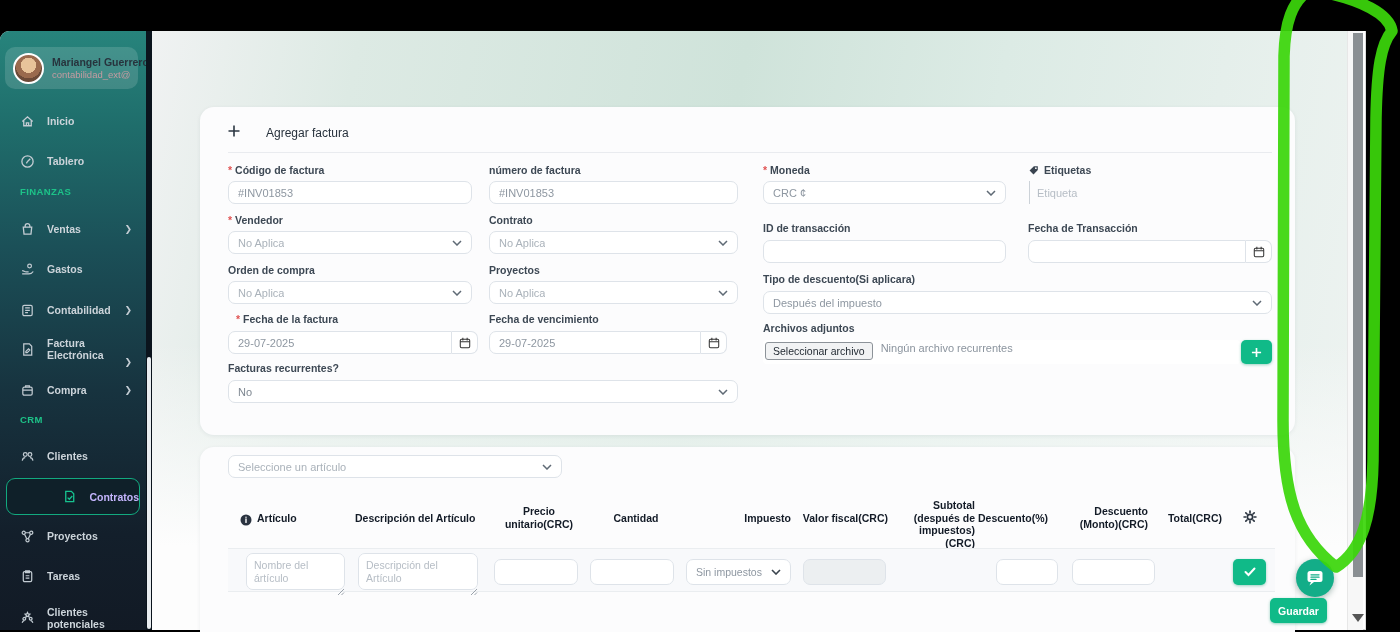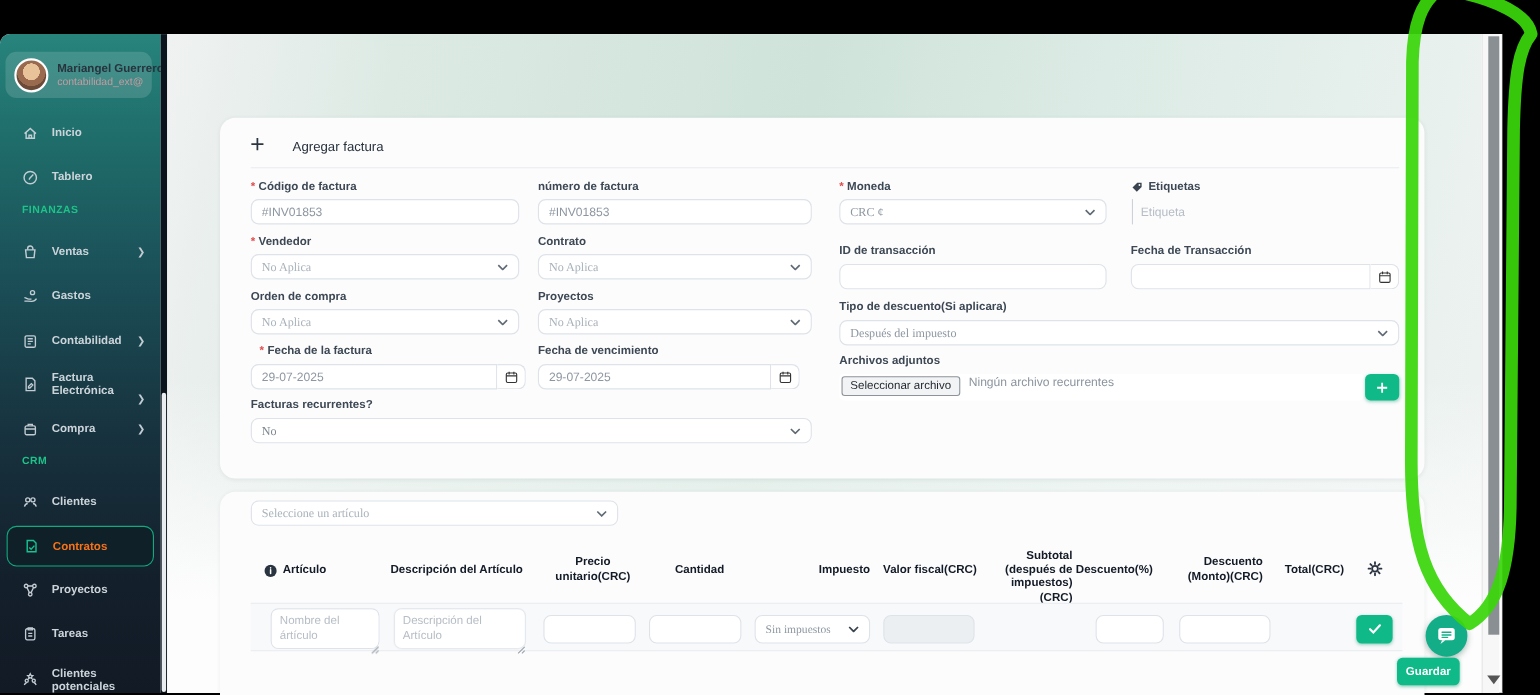--- a/index.html
+++ b/index.html
@@ -19,35 +19,35 @@
           background:radial-gradient(circle at 50% 38%,#e8c39a 0 35%,#9a6a4e 36% 60%,#6c4a38 61% 100%);}
   .p-name{font-size:10.5px;font-weight:700;color:#27333d;line-height:13px;white-space:nowrap;}
   .p-email{font-size:9.5px;color:#c59ba1;white-space:nowrap;overflow:hidden;}
   .s-item{position:absolute;left:6px;width:134px;height:24px;display:flex;align-items:center;gap:12px;
           padding-left:14px;color:#ccd4da;cursor:pointer;}
   .s-lbl{font-size:10.5px;font-weight:600;line-height:12px;}
   .s-ico{width:15px;height:15px;flex:none;color:#c3ccd3;display:flex;}
   .s-ico svg{width:15px;height:15px;}
   .s-chev{position:absolute;right:8px;font-size:9px;color:#c3ccd3;font-weight:700;}
   .s-section{position:absolute;left:20px;font-size:9.5px;font-weight:700;letter-spacing:.4px;color:#1dc388;}
-  .s-active{border:1px solid #12a97f;border-radius:9px;background:#0f2029;height:37px;color:#f97316;}
+  .s-active{border:1px solid #12a97f;border-radius:9px;background:#0f2029;height:37px;color:#c4b5fd;justify-content:flex-end;}
   .s-active .s-ico{color:#17c28f;}
   
   .content{position:absolute;left:152px;top:31px;width:1195px;height:599px;
            background:linear-gradient(to bottom,rgba(253,254,254,0) 52%,#fdfdfd 86%),
                       linear-gradient(100deg,#f0f2f2 0%,#ddeae4 16%,#cfe3da 46%,#dcebe5 66%,#eef3f1 100%);}
   .card{position:absolute;background:#fcfcfd;border-radius:14px;box-shadow:0 1px 4px rgba(20,40,50,.07);}
   .page-title{position:absolute;left:246px;top:126px;font-size:12px;font-weight:500;color:#27313c;margin-left:20px;}
   .plus-glyph{position:absolute;left:227px;top:124px;width:14px;height:14px;color:#2b3642;}
   .divider{position:absolute;left:228px;top:152px;width:1044px;height:1px;background:#e9ebef;}
   .lbl{position:absolute;font-size:10.5px;font-weight:600;color:#3d4854;white-space:nowrap;}
   .req{color:#e05252;margin-right:3px;}
   .ctrl{position:absolute;background:#fff;border:1px solid #dee3e9;border-radius:7px;height:23px;
         display:flex;align-items:center;padding:0 9px;font-size:11px;color:#8e97a1;}
-  .sel{justify-content:space-between;cursor:pointer;font-family:Liberation Serif, serif;}
+  .sel{justify-content:space-between;cursor:pointer;}
   .sel .val{overflow:hidden;white-space:nowrap;}
   .chev{width:10px;height:6px;flex:none;}
   input.txt{position:absolute;background:#fff;border:1px solid #dee3e9;border-radius:7px;height:23px;
         padding:0 9px;font-size:11px;color:#8e97a1;font-family:inherit;outline:none;}
   ::placeholder{color:#b6bdc5;opacity:1;}
   .dgrp{position:absolute;display:flex;height:23px;}
   .dgrp input{position:static;flex:1;border-radius:7px 0 0 7px;width:auto;min-width:0;}
   .cal-btn{width:26px;height:23px;background:#fff;border:1px solid #dee3e9;border-left:none;border-radius:0 7px 7px 0;
            display:flex;align-items:center;justify-content:center;cursor:pointer;}
   .tagbox{position:absolute;height:23px;border-left:1.5px solid #ccd2d8;display:flex;align-items:center;

